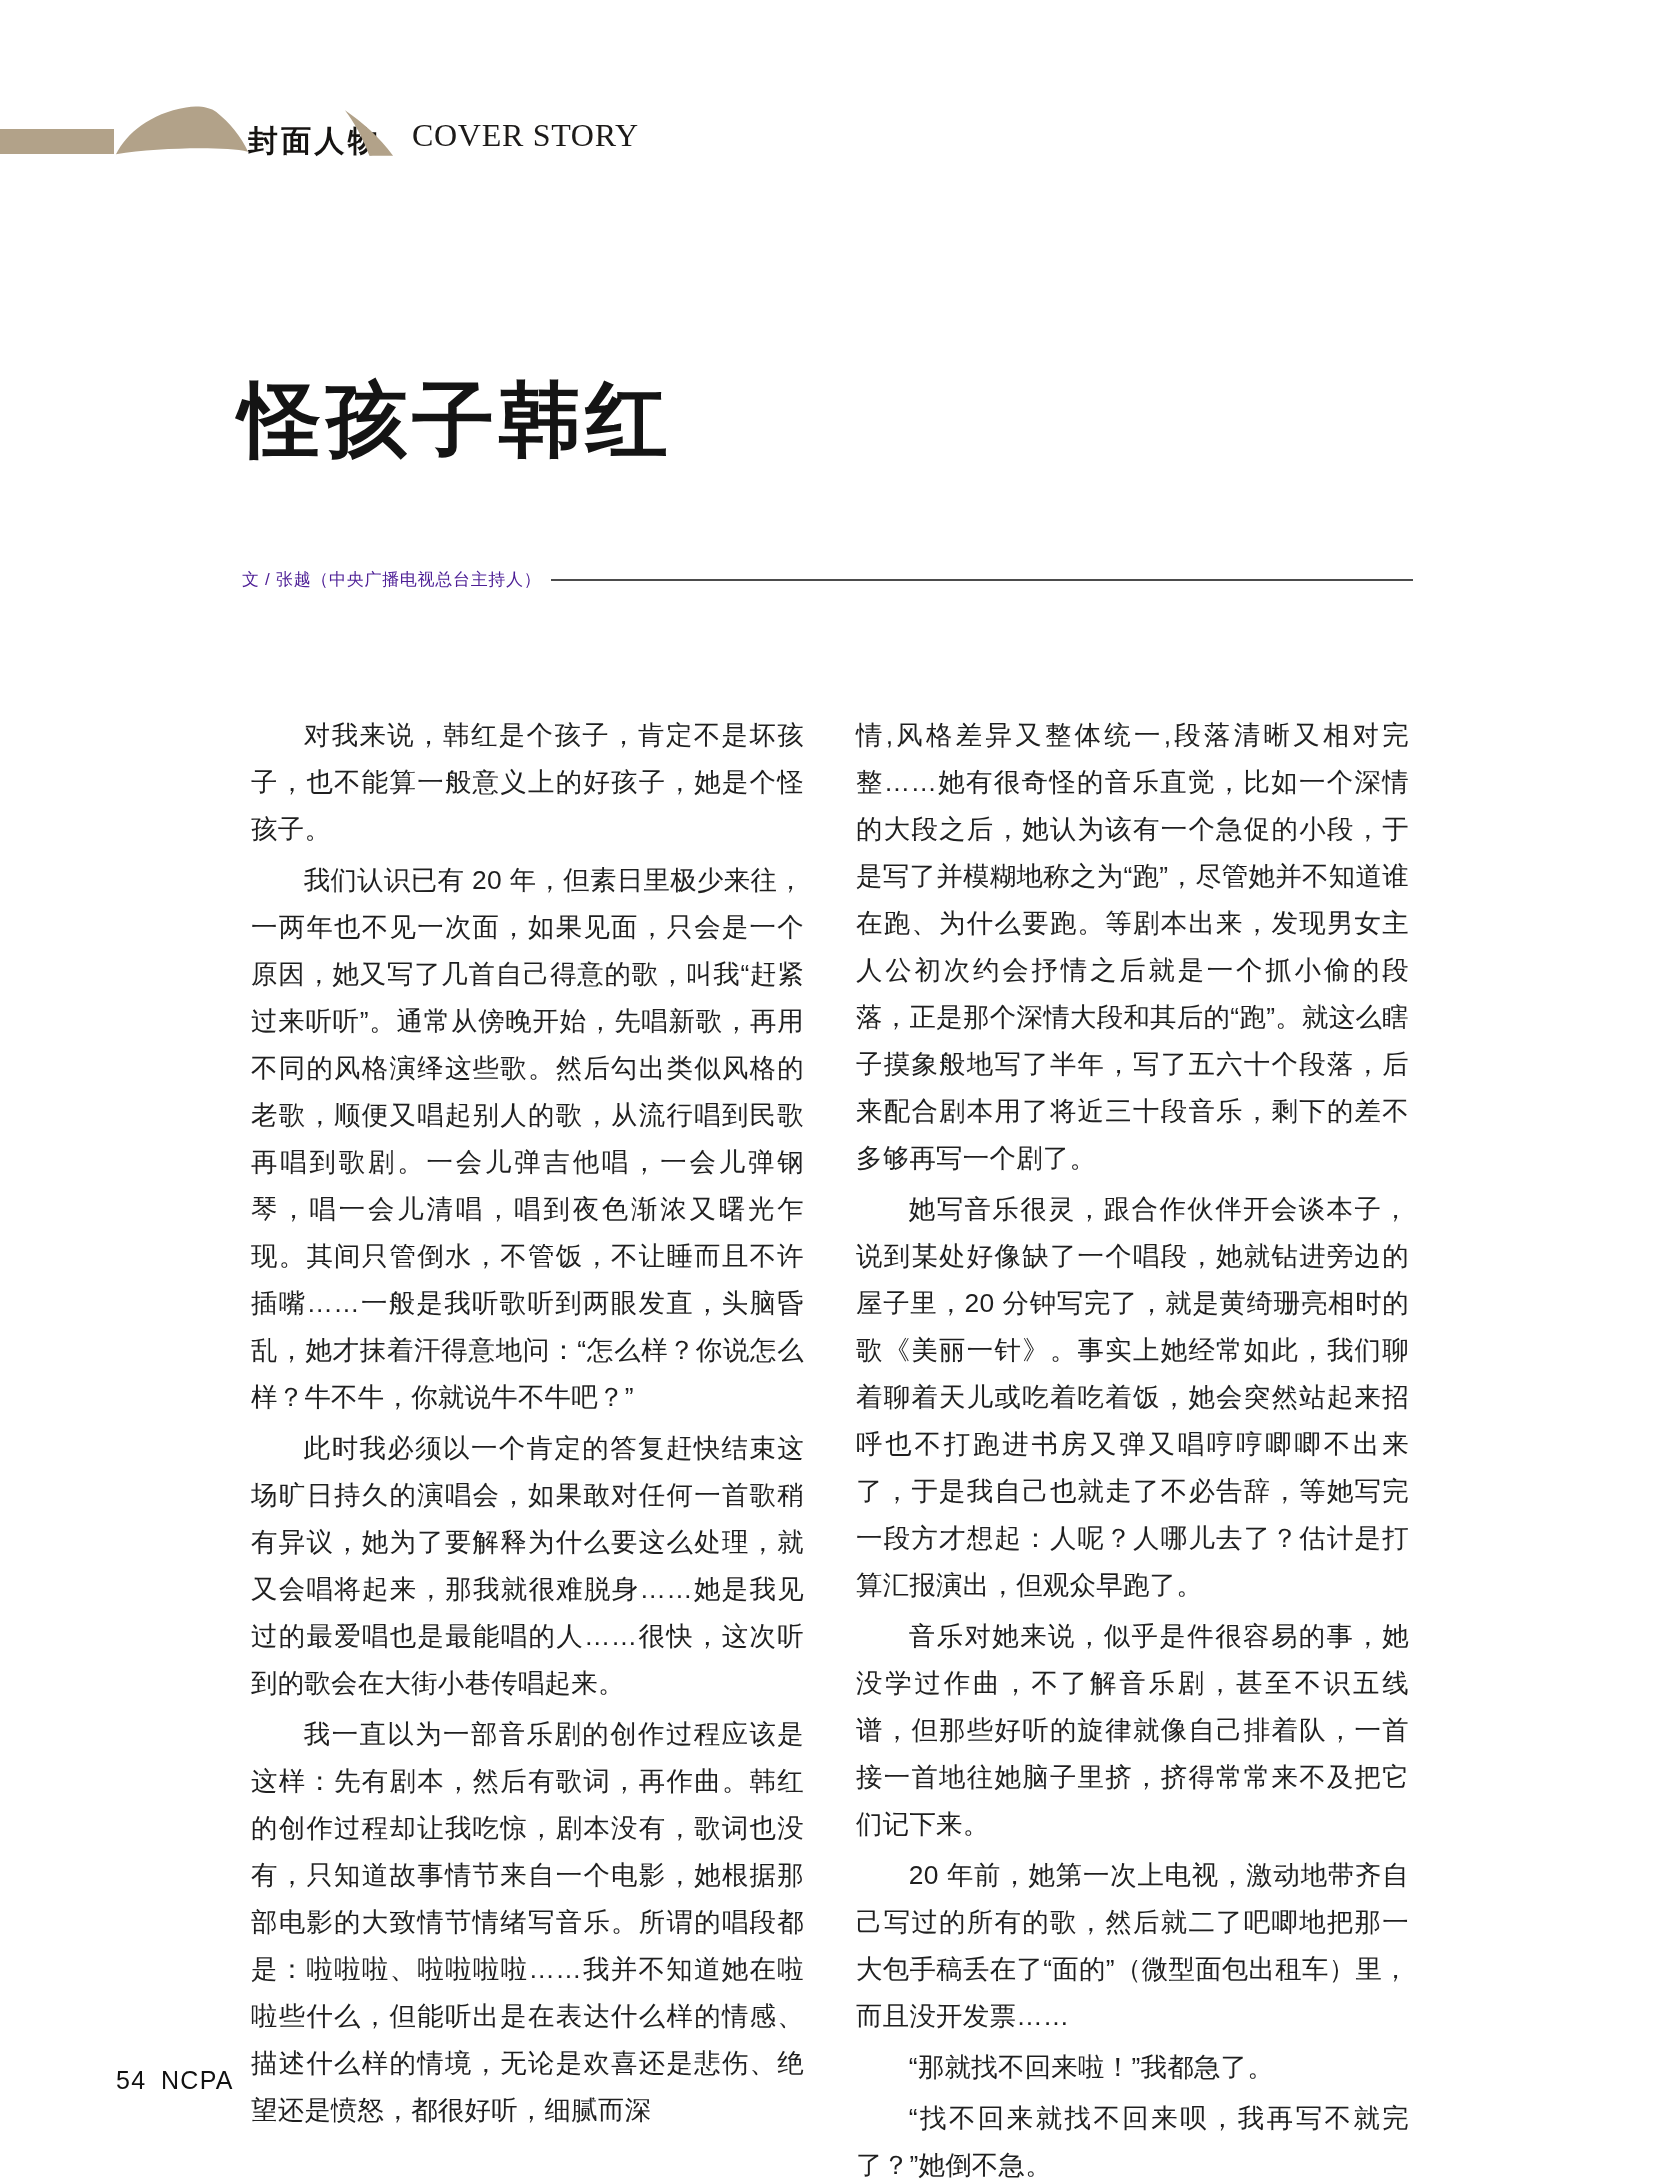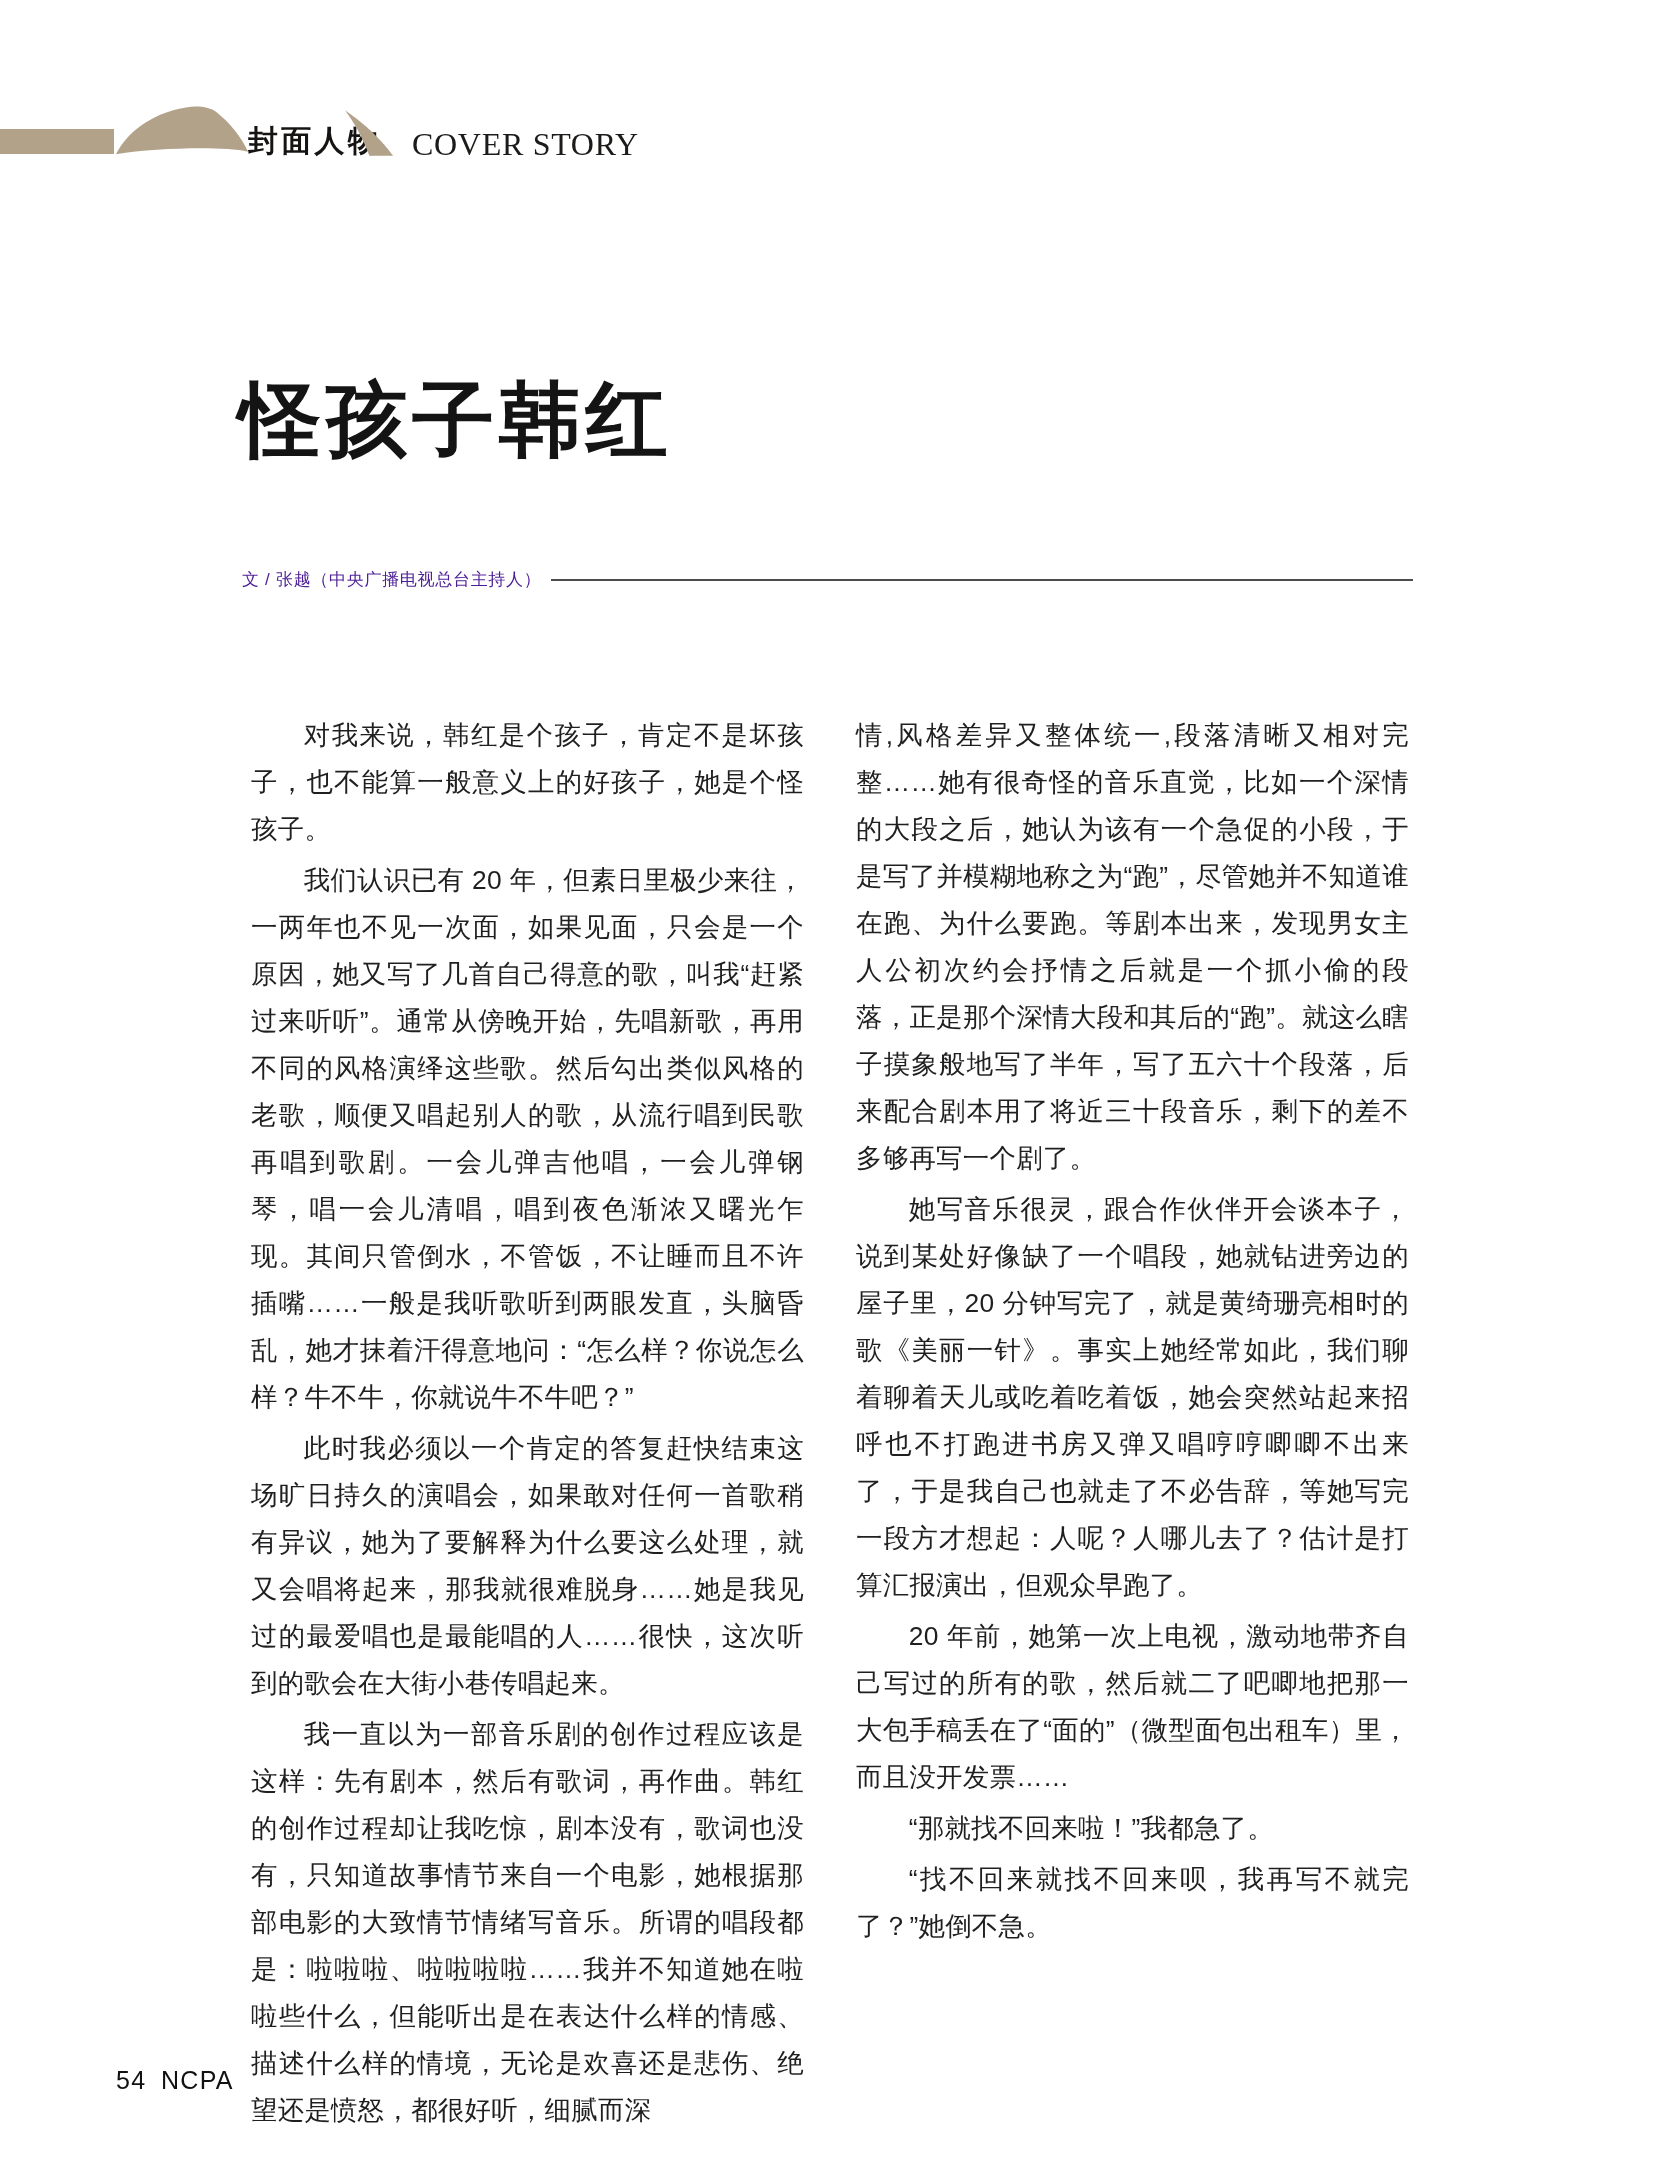--- a/index.html
+++ b/index.html
@@ -28,21 +28,21 @@
   #section-title-cn {
     left: 248px; top: 125px;
     font-size: 30px;
     font-weight: 700;
     letter-spacing: 3.3px;
     line-height: 32px;
     color: #161412;
     white-space: nowrap;
   }
   #section-title-en {
-    left: 412px; top: 127px;
+    left: 412px; top: 118px;
     font-family: "Liberation Serif", serif;
     font-size: 32px;
     letter-spacing: 0.7px;
     line-height: 34px;
     color: #1d1b19;
     white-space: nowrap;
   }
 
   
   #article-title {
@@ -126,20 +126,21 @@
 <div class="abs column" id="col-left">
     <p class="para indent">对我来说，韩红是个孩子，肯定不是坏孩子，也不能算一般意义上的好孩子，她是个怪孩子。</p>
     <p class="para indent">我们认识已有 20 年，但素日里极少来往，一两年也不见一次面，如果见面，只会是一个原因，她又写了几首自己得意的歌，叫我“赶紧过来听听”。通常从傍晚开始，先唱新歌，再用不同的风格演绎这些歌。然后勾出类似风格的老歌，顺便又唱起别人的歌，从流行唱到民歌再唱到歌剧。一会儿弹吉他唱，一会儿弹钢琴，唱一会儿清唱，唱到夜色渐浓又曙光乍现。其间只管倒水，不管饭，不让睡而且不许插嘴……一般是我听歌听到两眼发直，头脑昏乱，她才抹着汗得意地问：“怎么样？你说怎么样？牛不牛，你就说牛不牛吧？”</p>
     <p class="para indent">此时我必须以一个肯定的答复赶快结束这场旷日持久的演唱会，如果敢对任何一首歌稍有异议，她为了要解释为什么要这么处理，就又会唱将起来，那我就很难脱身……她是我见过的最爱唱也是最能唱的人……很快，这次听到的歌会在大街小巷传唱起来。</p>
     <p class="para indent">我一直以为一部音乐剧的创作过程应该是这样：先有剧本，然后有歌词，再作曲。韩红的创作过程却让我吃惊，剧本没有，歌词也没有，只知道故事情节来自一个电影，她根据那部电影的大致情节情绪写音乐。所谓的唱段都是：啦啦啦、啦啦啦啦……我并不知道她在啦啦些什么，但能听出是在表达什么样的情感、描述什么样的情境，无论是欢喜还是悲伤、绝望还是愤怒，都很好听，细腻而深</p>
   </div>
 
 <div class="abs column" id="col-right">
     <p class="para">情,风格差异又整体统一,段落清晰又相对完整……她有很奇怪的音乐直觉，比如一个深情的大段之后，她认为该有一个急促的小段，于是写了并模糊地称之为“跑”，尽管她并不知道谁在跑、为什么要跑。等剧本出来，发现男女主人公初次约会抒情之后就是一个抓小偷的段落，正是那个深情大段和其后的“跑”。就这么瞎子摸象般地写了半年，写了五六十个段落，后来配合剧本用了将近三十段音乐，剩下的差不多够再写一个剧了。</p>
     <p class="para indent">她写音乐很灵，跟合作伙伴开会谈本子，说到某处好像缺了一个唱段，她就钻进旁边的屋子里，20 分钟写完了，就是黄绮珊亮相时的歌《美丽一针》。事实上她经常如此，我们聊着聊着天儿或吃着吃着饭，她会突然站起来招呼也不打跑进书房又弹又唱哼哼唧唧不出来了，于是我自己也就走了不必告辞，等她写完一段方才想起：人呢？人哪儿去了？估计是打算汇报演出，但观众早跑了。</p>
+    <p class="para indent">音乐对她来说，似乎是件很容易的事，她没学过作曲，不了解音乐剧，甚至不识五线谱，但那些好听的旋律就像自己排着队，一首接一首地往她脑子里挤，挤得常常来不及把它们记下来。</p>
     <p class="para indent">20 年前，她第一次上电视，激动地带齐自己写过的所有的歌，然后就二了吧唧地把那一大包手稿丢在了“面的”（微型面包出租车）里，而且没开发票……</p>
     <p class="para indent">“那就找不回来啦！”我都急了。</p>
     <p class="para indent">“找不回来就找不回来呗，我再写不就完了？”她倒不急。</p>
   </div>
 
 <div class="abs" id="footer">
   <span>54</span><span class="gap"></span><span>NCPA</span>
 </div>
 
 

